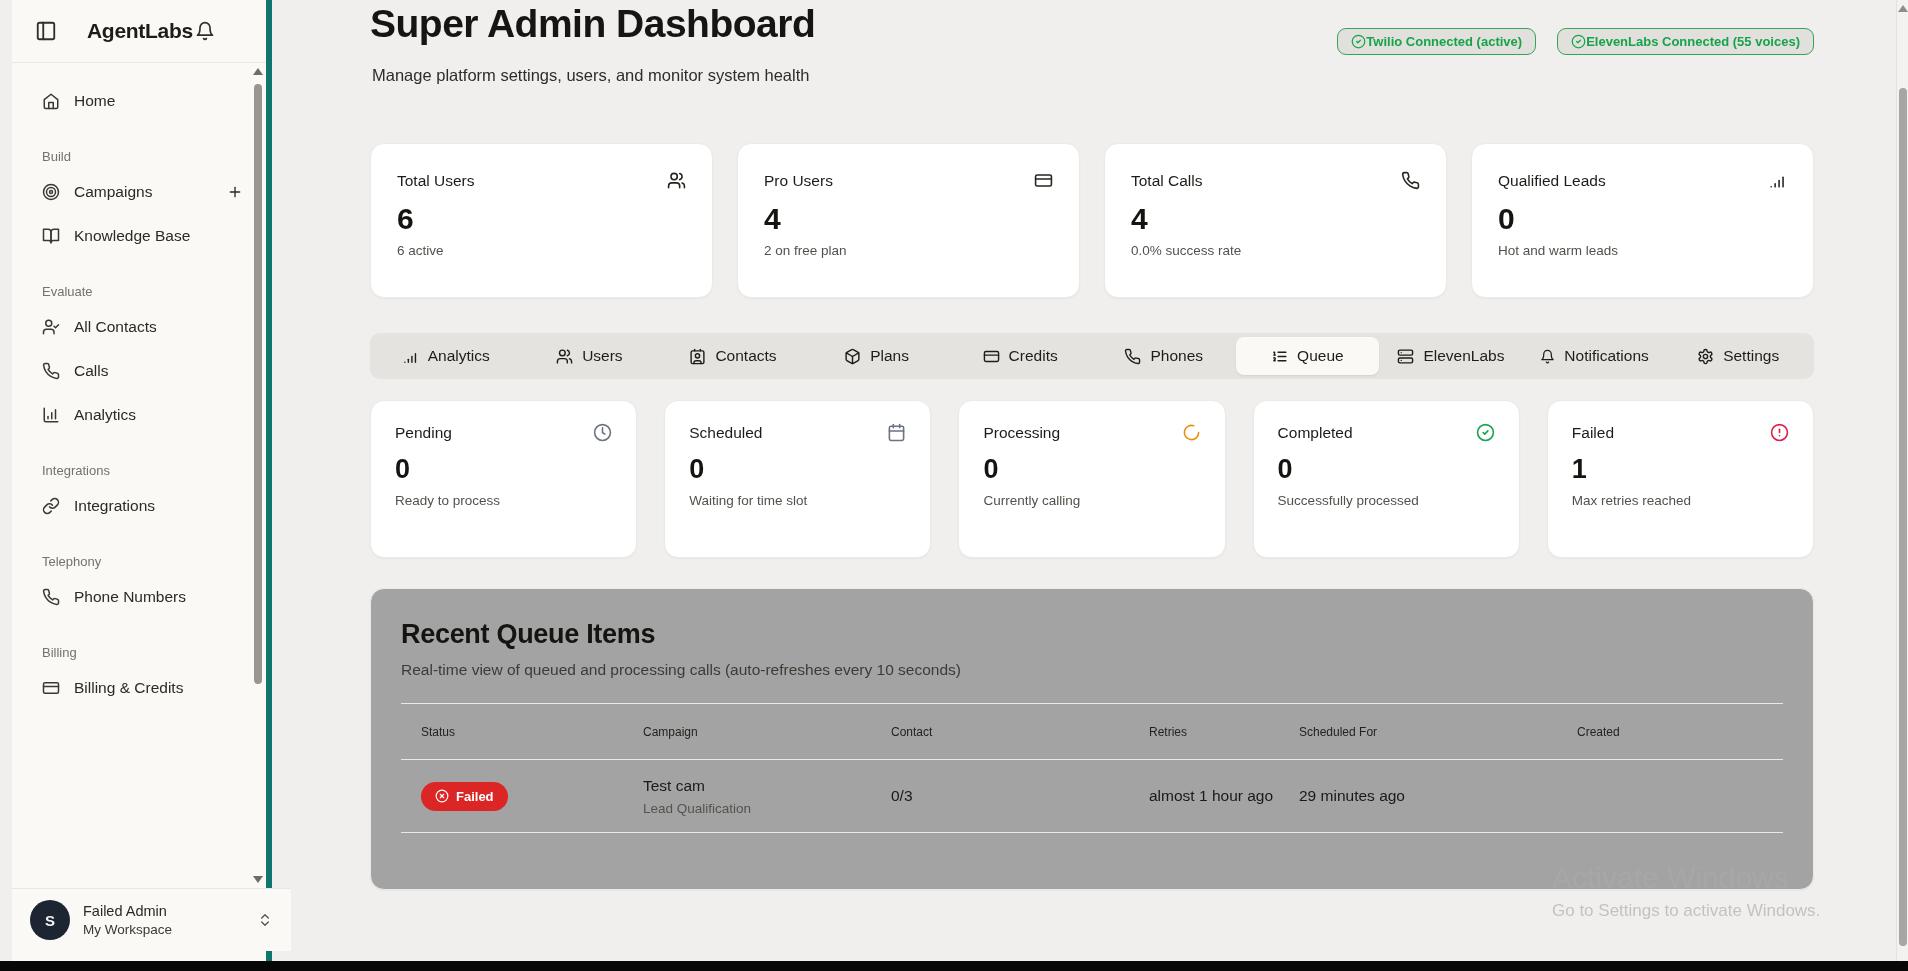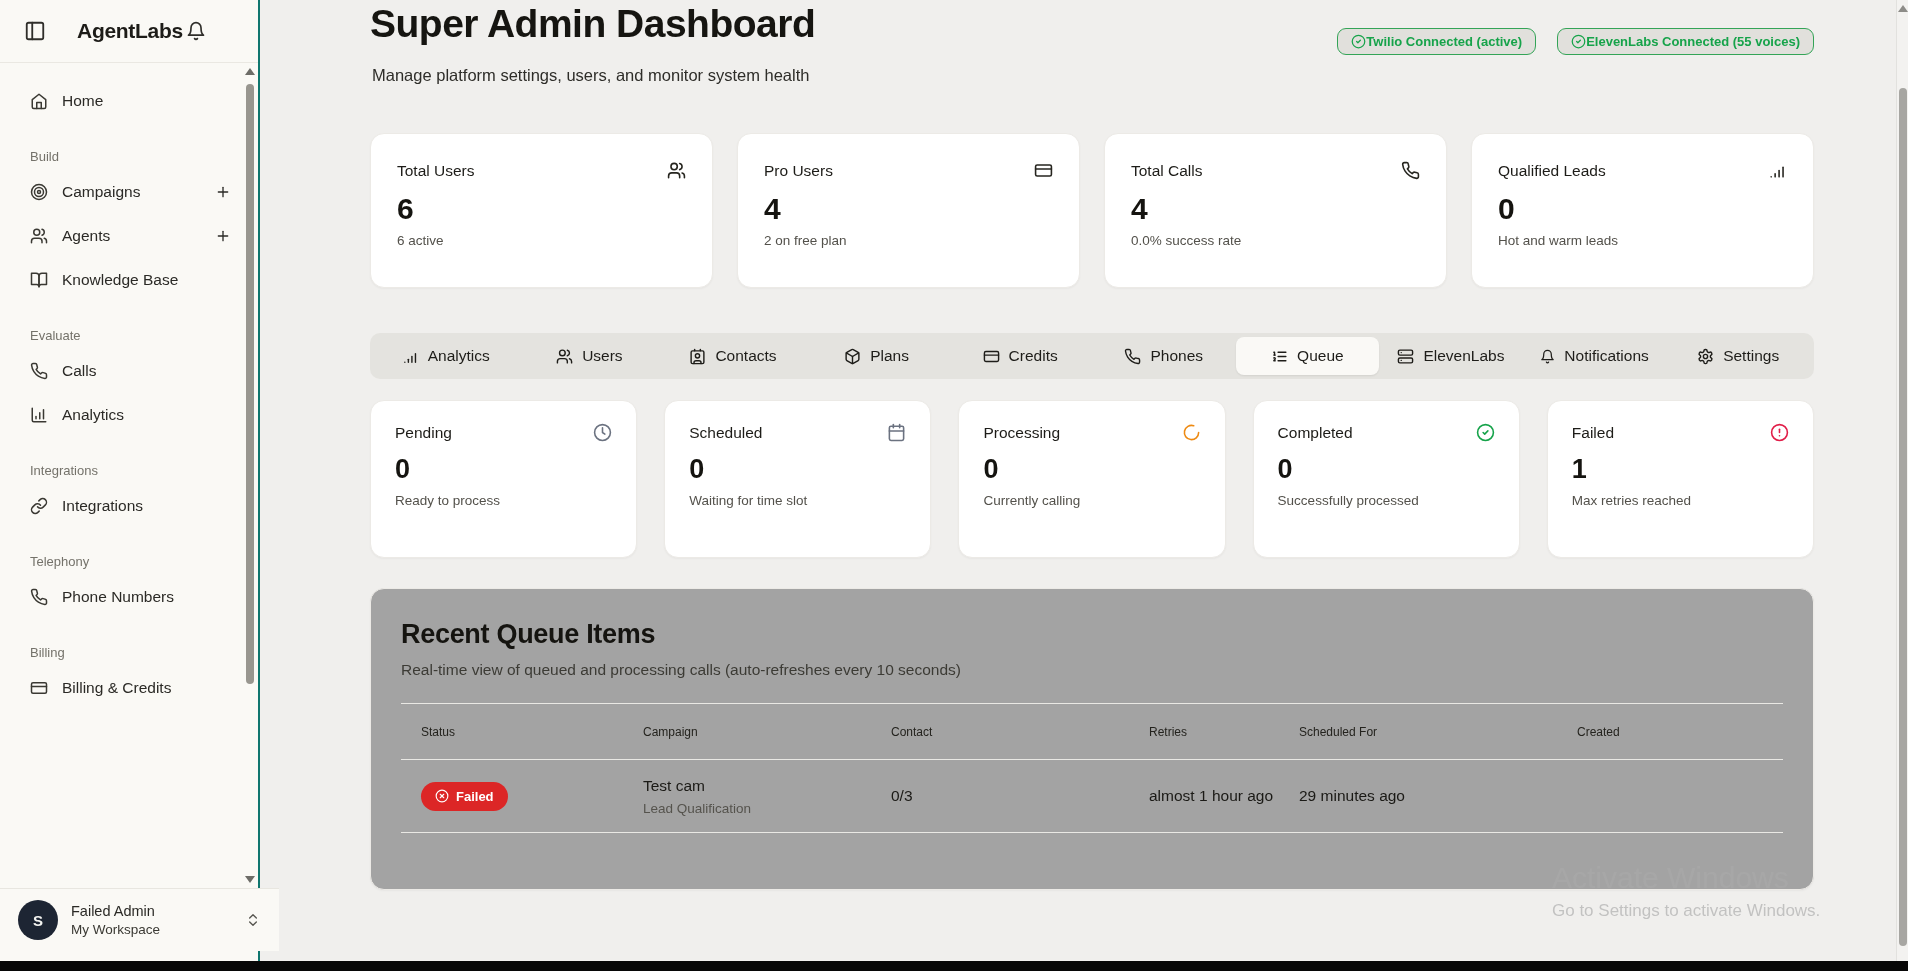--- a/index.html
+++ b/index.html
@@ -1,21 +1,21 @@
 <!DOCTYPE html>
 <html><head>
 <meta charset="utf-8">
 <style>
   * { margin:0; padding:0; box-sizing:border-box; }
   html,body { width:1908px; height:971px; }
   body { font-family:"Liberation Sans", sans-serif; background:#f0efed; overflow:hidden; }
   .screen { position:relative; width:1908px; height:971px; background:#f0efed; overflow:hidden; }
 
   
-  .sidebar { position:absolute; left:0; top:0; width:260px; height:961px; background:#faf9f5; border-right:2px solid #0f766e; }
+  .sidebar { position:absolute; left:12px; top:0; width:260px; height:961px; background:#faf9f5; border-right:6px solid #0f766e; }
   .sb-header { height:63px; display:flex; align-items:center; padding:0 22px 0 20px; border-bottom:1px solid #eae8e2; }
   .sb-toggle { width:30px; height:30px; display:flex; align-items:center; justify-content:center; background:none; border:none; color:#2f2e2a; cursor:pointer; }
   .sb-brand { font-size:21px; font-weight:bold; color:#1d1c18; letter-spacing:-0.3px; margin-left:28px; }
   .sb-bell { margin-left:auto; margin-right:26px; width:28px; height:28px; display:flex; align-items:center; justify-content:center; background:none; border:none; color:#2f2e2a; cursor:pointer; }
   .sb-nav { position:absolute; top:63px; left:0; width:258px; bottom:73px; padding:16px 14px 0 22px; overflow:hidden; }
   .sb-item { display:flex; align-items:center; height:44px; gap:14px; color:#2b2a26; font-size:15.5px; border-radius:8px; cursor:pointer; padding:0 8px; }
   .sb-item .sbi { color:#3a3933; flex:0 0 auto; display:flex; }
   .sb-plus { margin-left:auto; background:none; border:none; color:#2b2a26; width:26px; height:26px; display:flex; align-items:center; justify-content:center; cursor:pointer; }
   .sb-label { font-size:13px; color:#74726a; margin:26px 0 6px 8px; }
 
@@ -37,21 +37,21 @@
   .main { position:absolute; left:281px; top:0; right:12px; height:961px; }
   .content { position:relative; margin-left:89px; width:1444px; height:961px; }
 
   .page-title { position:absolute; top:2px; left:0; font-size:39px; font-weight:bold; letter-spacing:-0.5px; color:#161511; }
   .page-sub { position:absolute; top:66px; left:2px; font-size:16.5px; color:#2e2d29; }
   .hdr-badges { position:absolute; top:28px; right:0; display:flex; gap:21px; }
   .badge { display:inline-flex; align-items:center; height:27px; padding:0 13px; border:1px solid #34a457; border-radius:9px; background:#e1e0dc; color:#16a34a; font-size:13px; font-weight:bold; }
   .badge svg { flex:0 0 auto; }
 
   
-  .stats-row { position:absolute; top:133px; left:0; width:1444px; display:flex; gap:24px; }
+  .stats-row { position:absolute; top:143px; left:0; width:1444px; display:flex; gap:24px; }
   .stat-card { flex:1; height:155px; background:#fff; border:1px solid #eceae6; border-radius:14px; box-shadow:0 1px 2px rgba(0,0,0,0.04); padding:27px 26px; }
   .stat-top { display:flex; align-items:center; justify-content:space-between; }
   .stat-label { font-size:15.5px; color:#1d1c18; }
   .stat-ic { color:#26251f; display:flex; }
   .stat-value { font-size:30px; font-weight:bold; color:#151410; margin-top:12px; }
   .stat-sub { font-size:13.5px; color:#53514b; margin-top:7px; }
 
   
   .tabs { position:absolute; top:333px; left:0; width:1444px; height:46px; background:#e4e3df; border-radius:10px; display:flex; align-items:center; padding:4px; }
   .tab { flex:1; height:38px; display:flex; align-items:center; justify-content:center; gap:9px; font-size:15.5px; color:#1e1d19; border-radius:8px; cursor:pointer; background:transparent; border:none; }
@@ -147,47 +147,38 @@
               <svg width="16" height="16" viewBox="0 0 24 24" fill="none" stroke="currentColor" stroke-width="2" stroke-linecap="round">
                 <path d="M5 12h14"></path>
                 <path d="M12 5v14"></path>
               </svg>
             </span>
         </button>
       </div>
       <div class="sb-item">
         <span class="sbi">
           <svg width="18" height="18" viewBox="0 0 24 24" fill="none" stroke="currentColor" stroke-width="2" stroke-linecap="round" stroke-linejoin="round">
+              <path d="M2 3h6a4 4 0 0 1 4 4v14a3 3 0 0 0-3-3H2z"></path>
+              <path d="M22 3h-6a4 4 0 0 0-4 4v14a3 3 0 0 1 3-3h7z"></path>
+            </svg>
+        </span>
+        <span>Knowledge Base</span>
+      </div>
+
+      <div class="sb-label">Evaluate</div>
+      <div class="sb-item">
+        <span class="sbi">
+          <svg width="18" height="18" viewBox="0 0 24 24" fill="none" stroke="currentColor" stroke-width="2" stroke-linecap="round" stroke-linejoin="round">
               <path d="M16 21v-2a4 4 0 0 0-4-4H6a4 4 0 0 0-4 4v2"></path>
               <circle cx="9" cy="7" r="4"></circle>
-              <path d="M22 21v-2a4 4 0 0 0-3-3.87"></path>
-              <path d="M16 3.13a4 4 0 0 1 0 7.75"></path>
-            </svg>
-        </span>
-        <span>Agents</span>
-        <button class="sb-plus">
-          <span>
-              <svg width="16" height="16" viewBox="0 0 24 24" fill="none" stroke="currentColor" stroke-width="2" stroke-linecap="round">
-                <path d="M5 12h14"></path>
-                <path d="M12 5v14"></path>
-              </svg>
-            </span>
-        </button>
-      </div>
-      <div class="sb-item">
-        <span class="sbi">
-          <svg width="18" height="18" viewBox="0 0 24 24" fill="none" stroke="currentColor" stroke-width="2" stroke-linecap="round" stroke-linejoin="round">
-              <path d="M2 3h6a4 4 0 0 1 4 4v14a3 3 0 0 0-3-3H2z"></path>
-              <path d="M22 3h-6a4 4 0 0 0-4 4v14a3 3 0 0 1 3-3h7z"></path>
-            </svg>
-        </span>
-        <span>Knowledge Base</span>
-      </div>
-
-      <div class="sb-label">Evaluate</div>
+              <polyline points="16 11 18 13 22 9"></polyline>
+            </svg>
+        </span>
+        <span>All Contacts</span>
+      </div>
       <div class="sb-item">
         <span class="sbi">
           <svg width="18" height="18" viewBox="0 0 24 24" fill="none" stroke="currentColor" stroke-width="2" stroke-linecap="round" stroke-linejoin="round">
               <path d="M22 16.92v3a2 2 0 0 1-2.18 2 19.79 19.79 0 0 1-8.63-3.07 19.5 19.5 0 0 1-6-6A19.79 19.79 0 0 1 2.12 4.18 2 2 0 0 1 4.11 2h3a2 2 0 0 1 2 1.72 12.84 12.84 0 0 0 .7 2.81 2 2 0 0 1-.45 2.11L8.09 9.91a16 16 0 0 0 6 6l1.27-1.27a2 2 0 0 1 2.11-.45 12.84 12.84 0 0 0 2.81.7A2 2 0 0 1 22 16.92z"></path>
             </svg>
         </span>
         <span>Calls</span>
       </div>
       <div class="sb-item">
         <span class="sbi">

